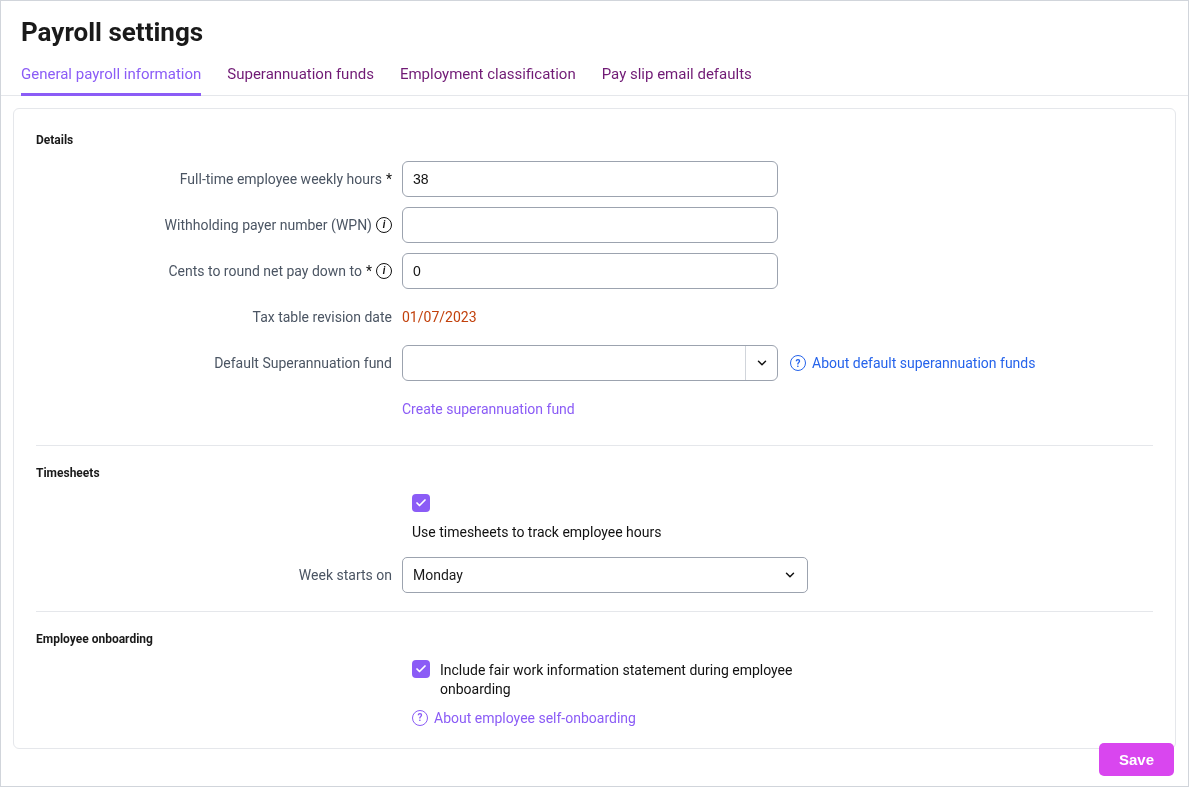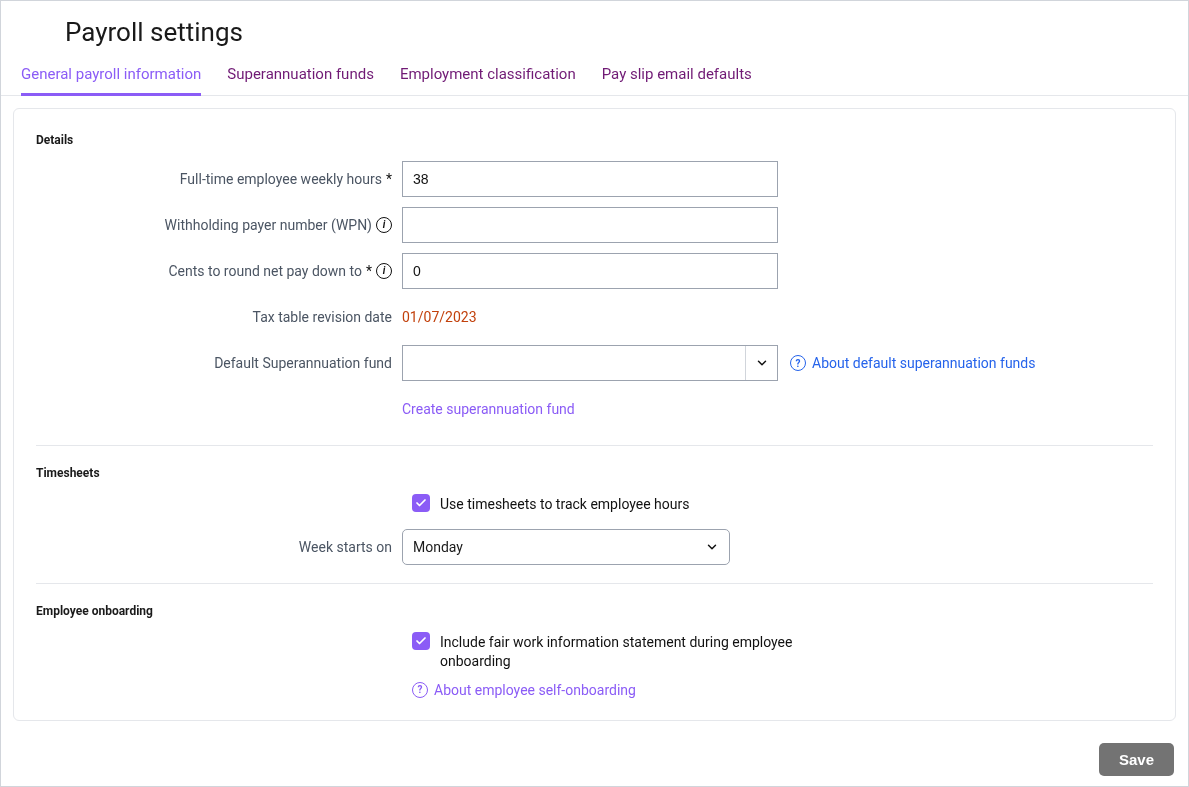--- a/index.html
+++ b/index.html
@@ -12,23 +12,22 @@
   }
   .window {
     width: 1189px;
     height: 787px;
     border: 1px solid #d1d5db;
     position: relative;
     background: #fff;
   }
   .page-title {
     font-size: 26px;
-    font-weight: 400;
+    font-weight: 700;
     padding: 16px 20px 8px 20px;
-    margin-left: 44px;
   }
   .tabs {
     display: flex;
     gap: 26px;
     padding: 0 20px;
     border-bottom: 1px solid #e5e7eb;
   }
   .tab {
     padding: 10px 0 12px 0;
     font-size: 15px;
@@ -93,21 +92,21 @@
   }
   .field-col {
     display: flex;
     align-items: center;
     gap: 12px;
   }
   .text-input, .select {
     width: 376px;
     height: 36px;
     border: 1px solid #9ca3af;
-    border-radius: 0;
+    border-radius: 6px;
     padding: 0 10px;
     font-size: 14px;
     color: #111;
     background: #fff;
   }
   .select {
     display: flex;
     align-items: center;
     justify-content: space-between;
     cursor: pointer;
@@ -115,21 +114,21 @@
   }
   .select-caret {
     width: 32px; height: 34px;
     display: flex; align-items: center; justify-content: center;
     border-left: 1px solid #d1d5db;
   }
   .select-plain {
     display: flex;
     align-items: center;
     justify-content: space-between;
-    width: 328px;
+    width: 406px;
     height: 36px;
     border: 1px solid #9ca3af;
     border-radius: 5px;
     padding: 0 10px;
     font-size: 14px;
     cursor: pointer;
   }
   .static-value {
     color: #c2410c;
     padding-left: 0;
@@ -176,21 +175,21 @@
     max-width: 380px;
     line-height: 1.4;
     padding-top: 1px;
   }
   .footer {
     position: absolute;
     right: 14px;
     bottom: 10px;
   }
   .save-btn {
-    background: #737373;
+    background: #d946ef;
     color: #fff;
     border: none;
     border-radius: 5px;
     padding: 8px 20px;
     font-size: 15px;
     font-weight: 600;
     cursor: pointer;
   }
   svg { display: block; }
 </style>
@@ -272,21 +271,21 @@
       <div class="label-col"></div>
       <div class="field-col">
         <a class="link-purple">Create superannuation fund</a>
       </div>
     </div>
 
     <hr class="divider">
 
     <div class="section-title">Timesheets</div>
 
-    <div class="check-row" style="margin-bottom:14px;">
+    <div class="check-row" style="margin-bottom:14px;flex-direction:column;">
       <span class="checkbox">
         <svg width="12" height="12" viewBox="0 0 24 24" fill="none" stroke="#fff" stroke-width="3.5" stroke-linecap="round" stroke-linejoin="round">
             <polyline points="20 6 9 17 4 12"></polyline>
           </svg>
       </span>
       <span class="check-label">Use timesheets to track employee hours</span>
     </div>
 
     <div class="row">
       <div class="label-col">Week starts on</div>

